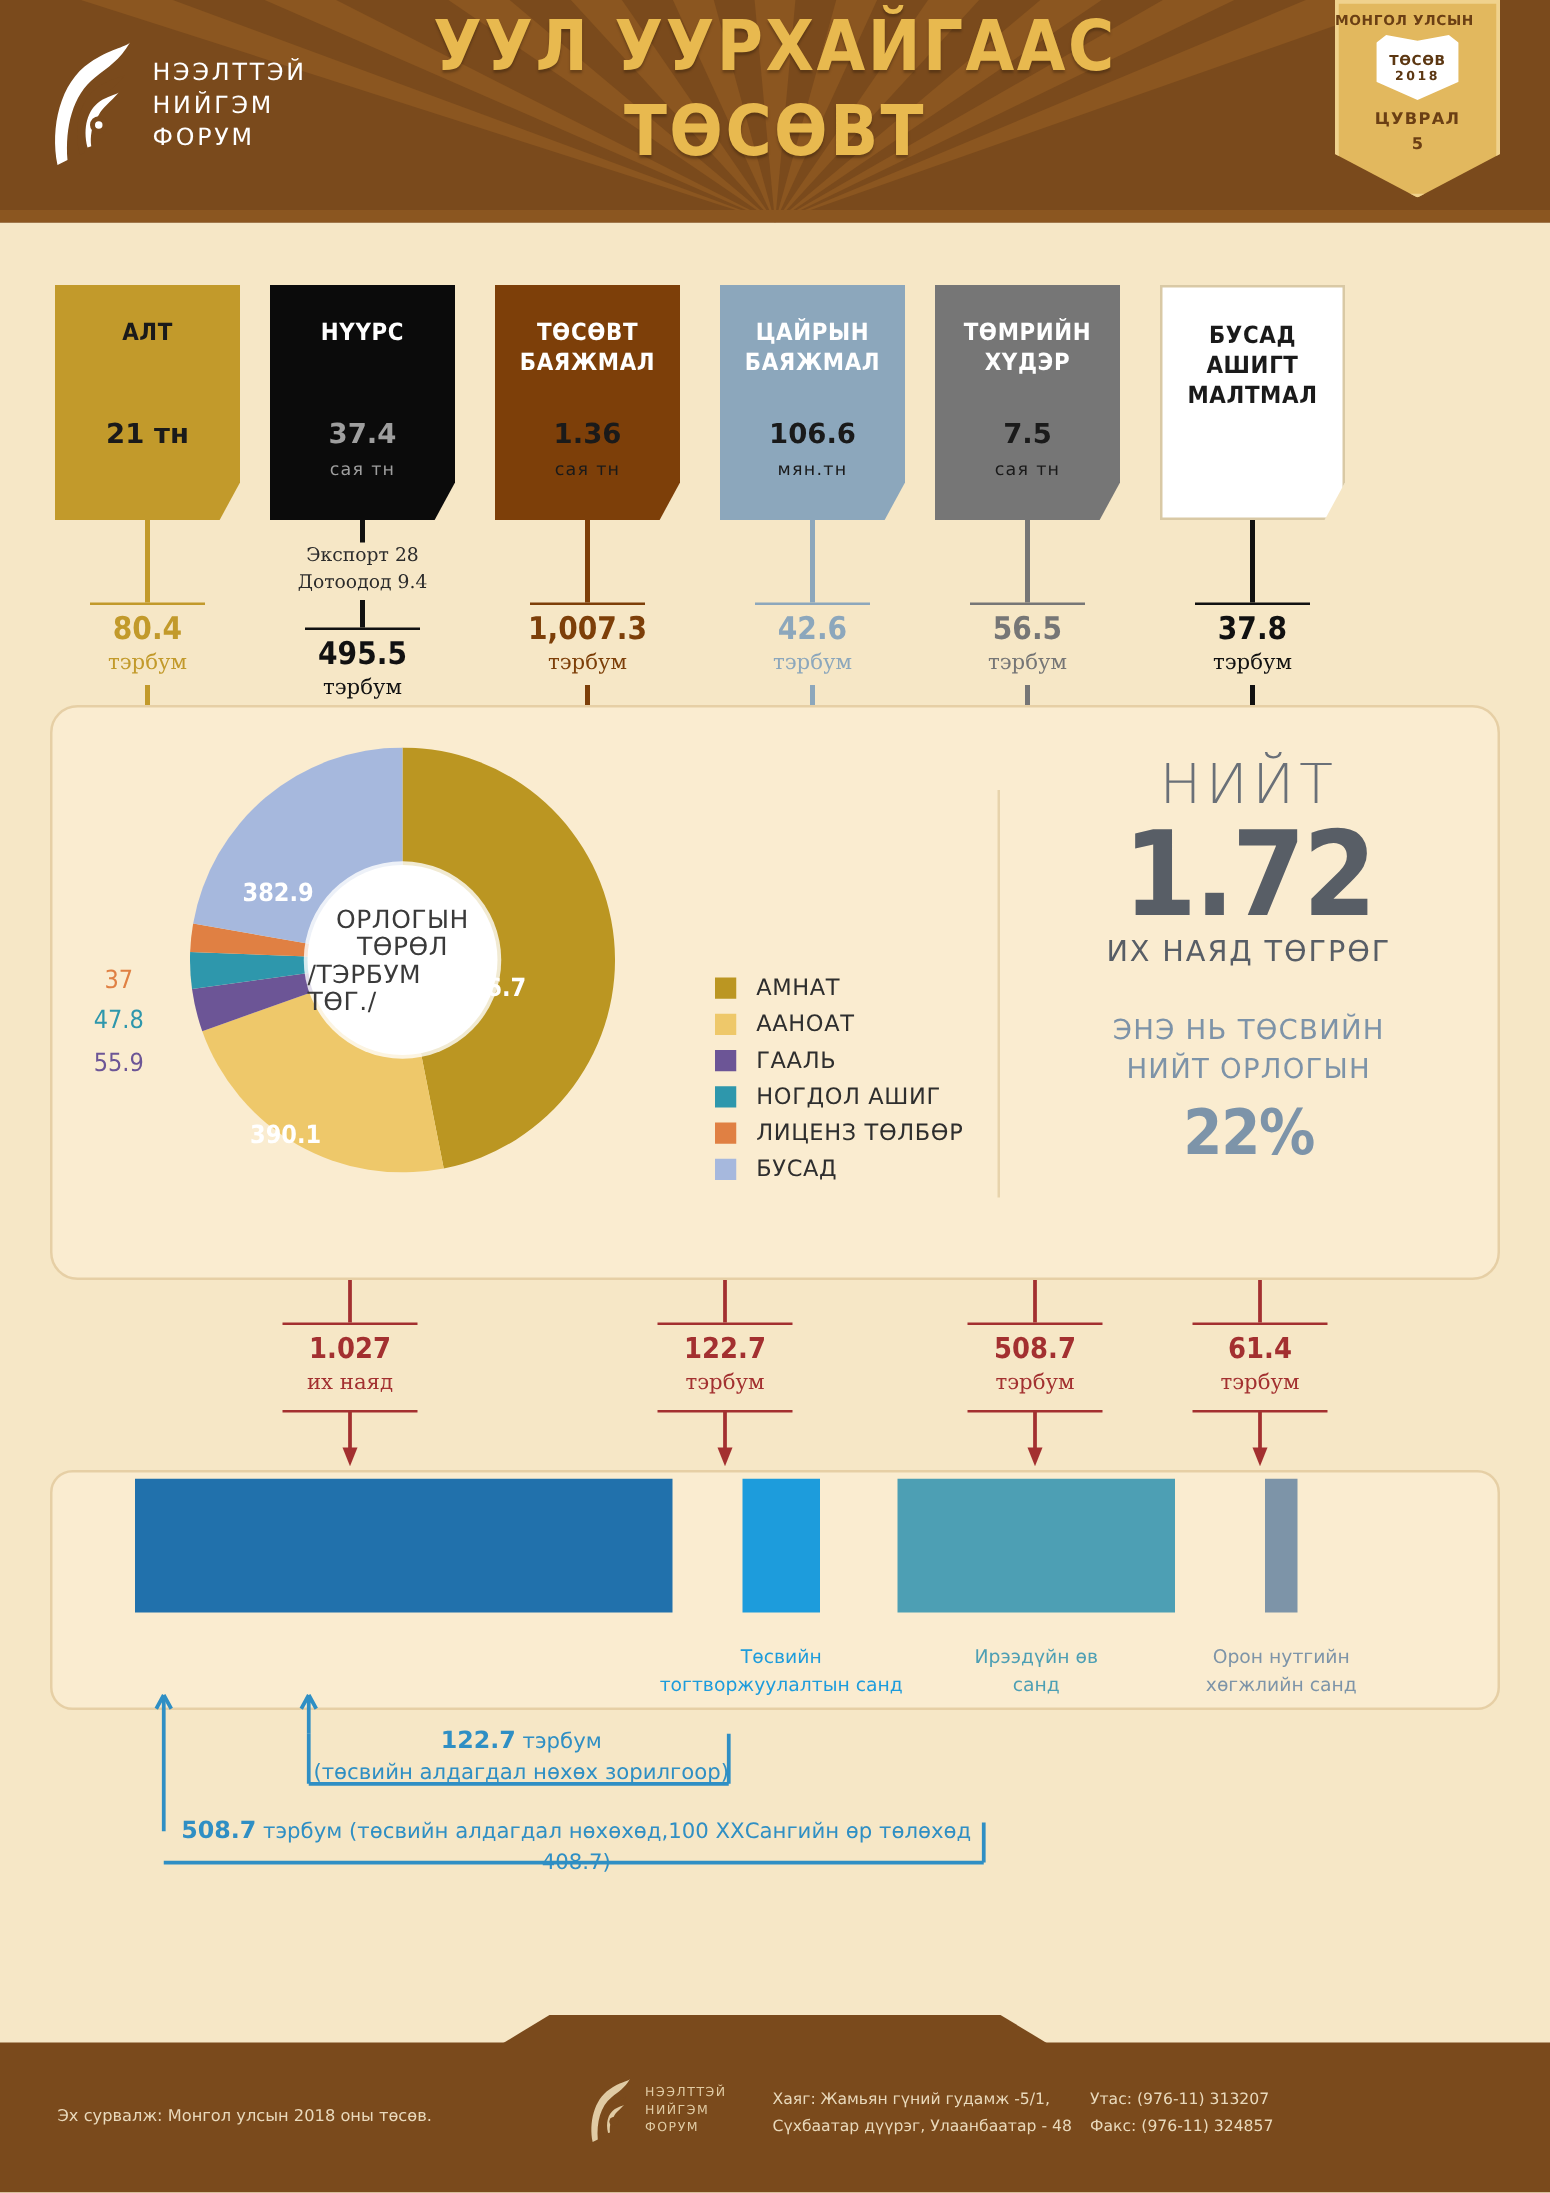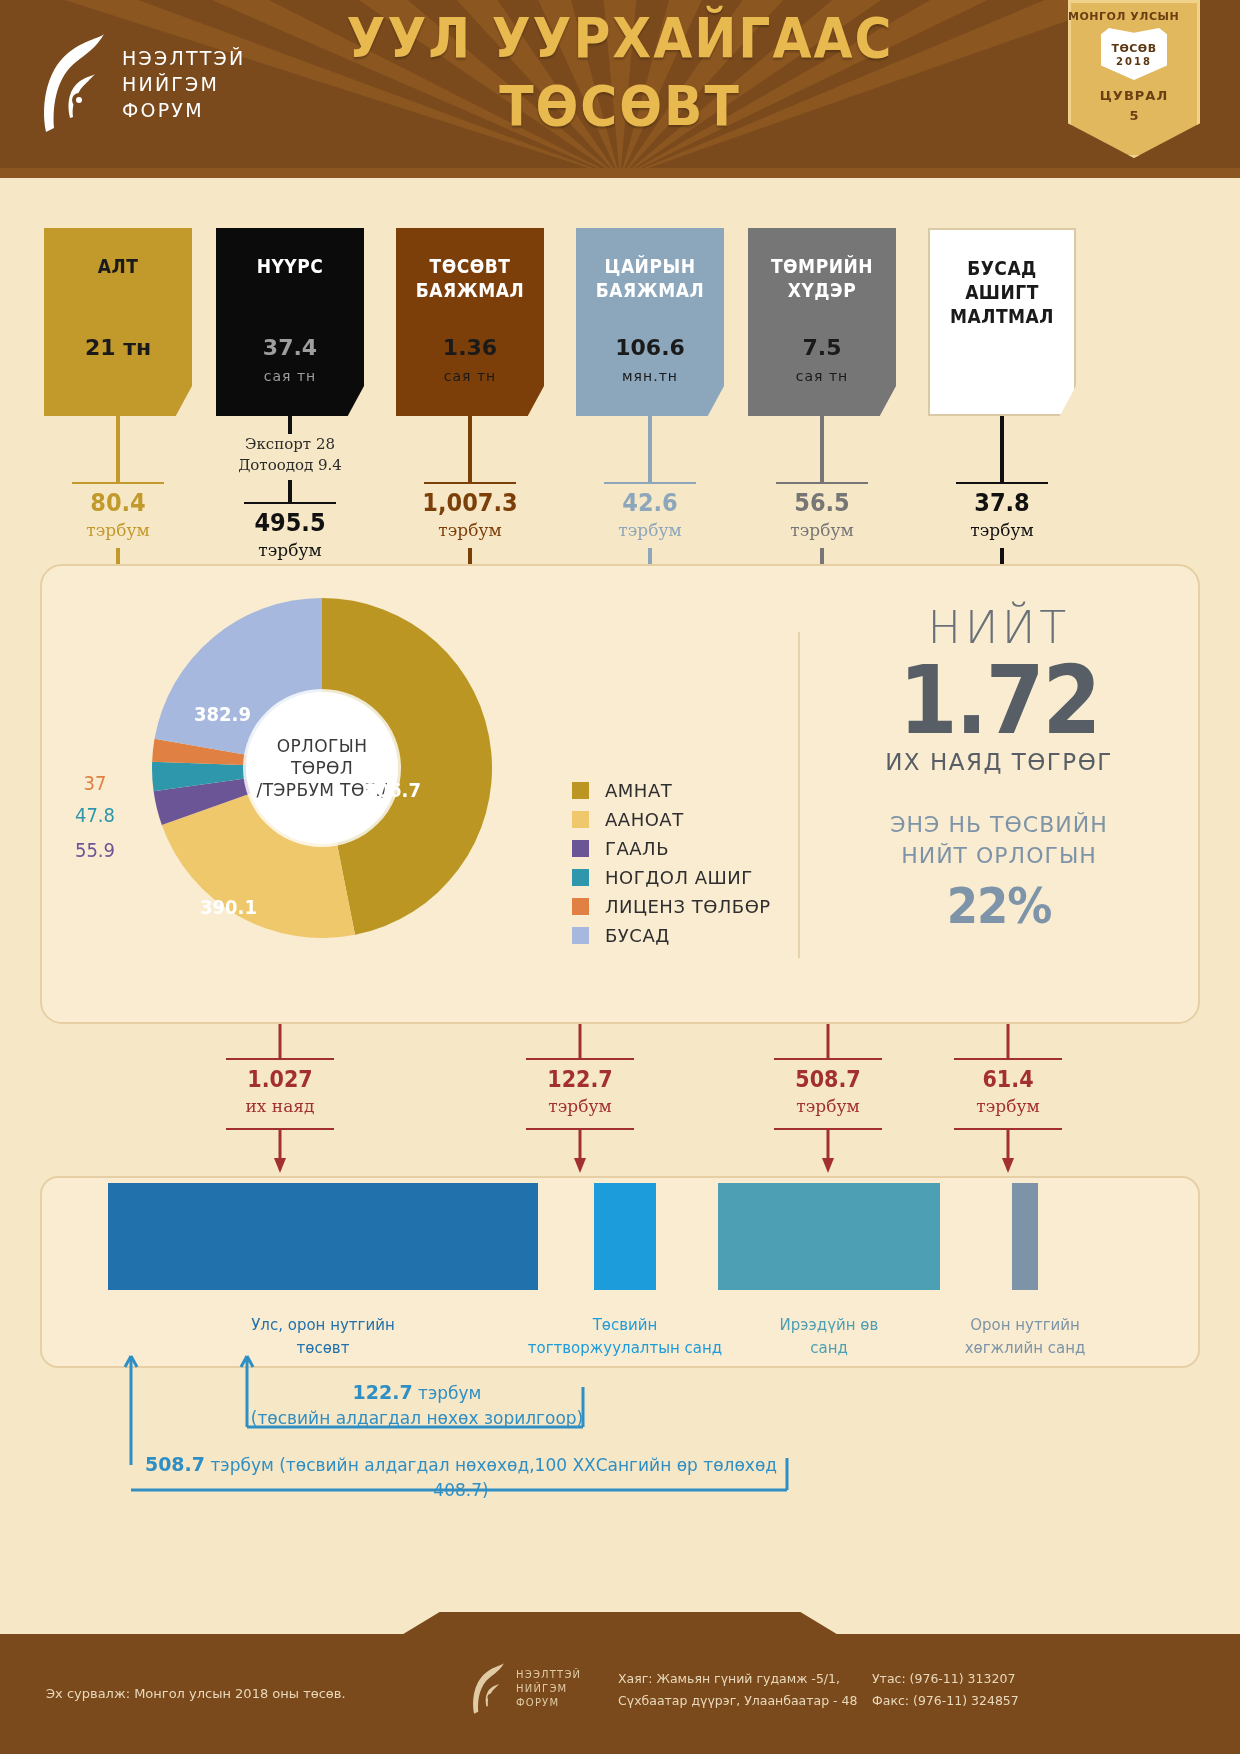--- a/index.html
+++ b/index.html
@@ -111,21 +111,21 @@
     position:absolute; left:40px; top:564px; width:1160px; height:460px;
     background:#faecd0; border:2px solid #e6cfa5; border-radius:22px;
   }
   .donut-wrap { position:absolute; left:110px; top:32px; width:340px; height:340px; }
   .donut-hole {
     position:absolute; left:50%; top:50%; transform:translate(-50%,-50%);
     width:152px; height:152px; border-radius:50%; background:#fff;
     display:flex; flex-direction:column; align-items:center; justify-content:center;
     box-shadow:0 0 0 3px rgba(255,255,255,.8);
   }
-  .donut-hole div { font-size:17px; color:#3a3a3a; line-height:22px; letter-spacing:.4px; }
+  .donut-hole div { font-size:20px; color:#3a3a3a; line-height:22px; letter-spacing:.4px; }
   .slice-label {
     position:absolute; font-size:20px; font-weight:bold; color:#fff;
     font-family:"DejaVu Sans Condensed","Liberation Sans",sans-serif;
   }
   .out-label {
     position:absolute; font-size:20px; font-weight:normal; text-align:center;
     font-family:"DejaVu Sans Condensed","Liberation Sans",sans-serif;
   }
   .legend { position:absolute; left:530px; top:210px; }
   .legend-item { display:flex; align-items:center; height:29px; }
@@ -448,24 +448,20 @@
       <div class="red-h" style="top:104px;"></div>
       <div class="arrowdown" style="top:104px;"><svg width="18" height="46" viewBox="0 0 18 46">
           <path d="M9 0 L9 32" stroke="#a33030" stroke-width="3"></path>
           <polygon points="9,45 3,30 15,30" fill="#a33030"></polygon>
         </svg></div>
     </div>
   </div>
 
 <div class="panel2" id="fundpanel">
     <div class="fbar" style="left: 66px; width: 430px; height: 107px; background: rgb(33, 113, 172);"></div>
-    <div class="flabel" style="left: 171px; width: 220px; color: rgb(33, 113, 172);">
-      <div>Улс, орон нутгийн</div>
-      <div>төсөвт</div>
-    </div>
     <div class="fbar" style="left: 552px; width: 62px; height: 107px; background: rgb(29, 156, 220);"></div>
     <div class="flabel" style="left: 473px; width: 220px; color: rgb(29, 156, 220);">
       <div>Төсвийн</div>
       <div>тогтворжуулалтын санд</div>
     </div>
     <div class="fbar" style="left: 676px; width: 222px; height: 107px; background: rgb(77, 159, 180);"></div>
     <div class="flabel" style="left: 677px; width: 220px; color: rgb(77, 159, 180);">
       <div>Ирээдүйн өв</div>
       <div>санд</div>
     </div>

